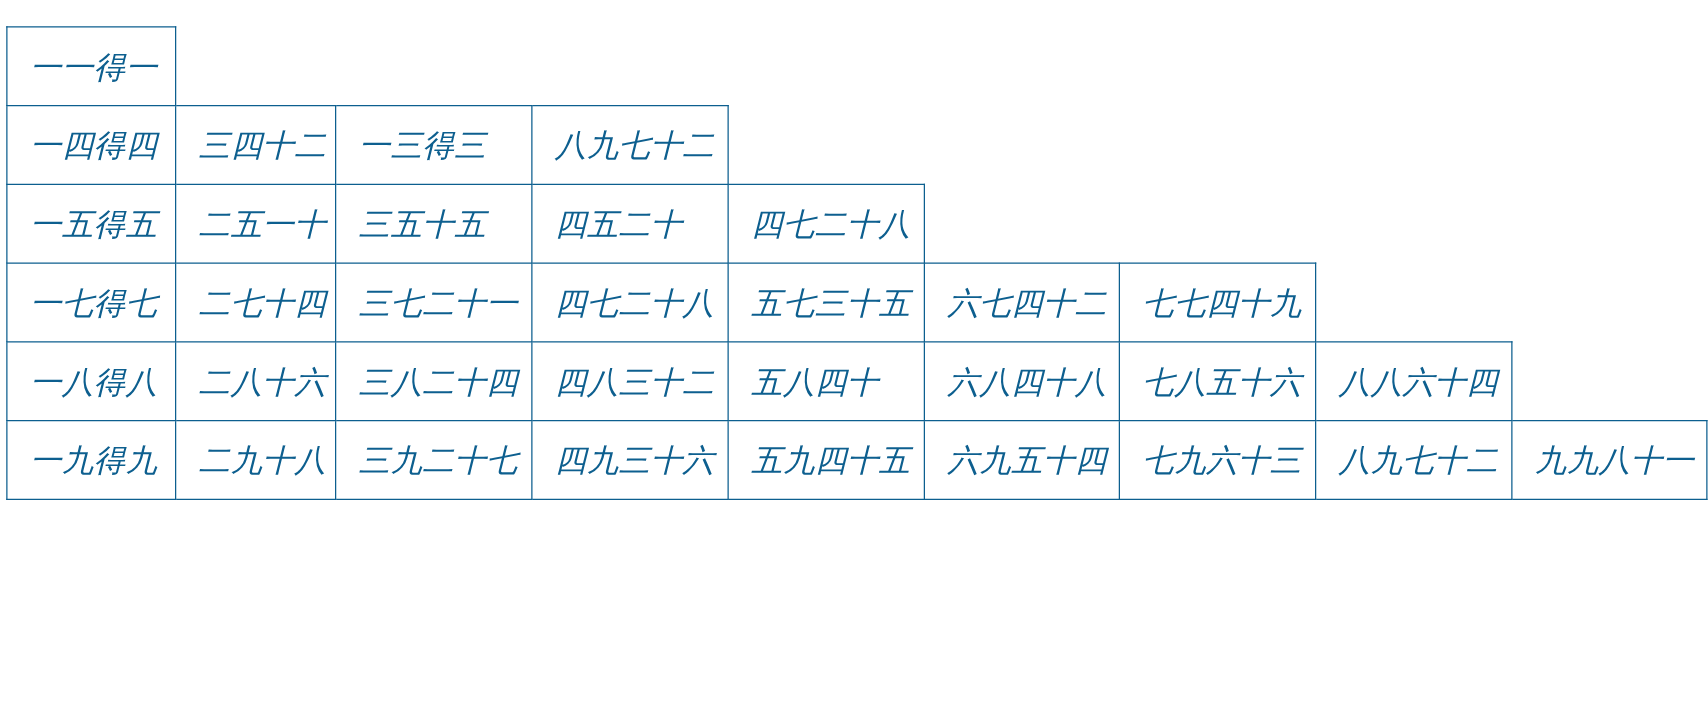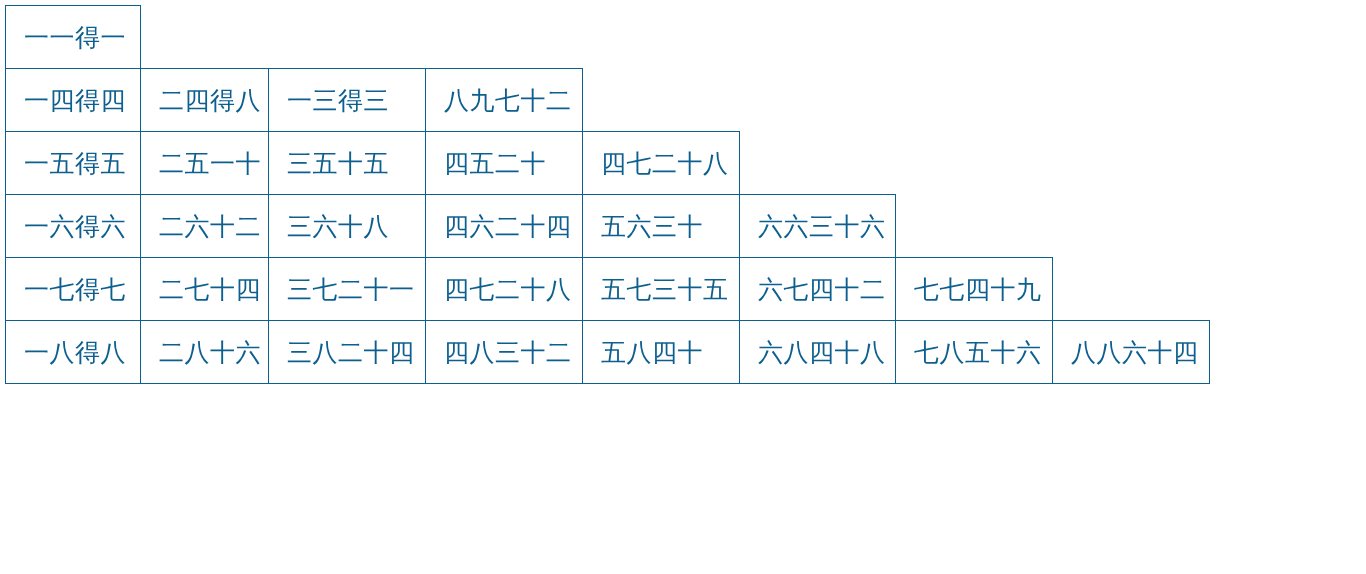--- a/index.html
+++ b/index.html
@@ -11,23 +11,24 @@
   body {
     width: 1366px;
     height: 574px;
     overflow: hidden;
     font-family: "DejaVu Sans", "Liberation Sans", sans-serif;
   }
 
   #mult-table {
     position: absolute;
     left: 5px;
-    top: 5px;
+    top: 21px;
     border-collapse: collapse;
     table-layout: fixed;
+    font-style: italic;
   }
 
   #mult-table tr {
     height: 63px;
   }
 
   #mult-table td.cell {
     border: 1px solid #0d5f8f;
     color: #0d5f8f;
     font-size: 25px;
@@ -80,47 +81,36 @@
         <td class="empty"></td>
         <td class="empty"></td>
         <td class="empty"></td>
         <td class="empty"></td>
         <td class="empty"></td>
         <td class="empty"></td>
         <td class="empty"></td>
       </tr>
       <tr>
         <td class="cell">一四得四</td>
-        <td class="cell">二四得八</td>
+        <td class="cell">三四十二</td>
         <td class="cell">一三得三</td>
         <td class="cell">八九七十二</td>
         <td class="empty"></td>
         <td class="empty"></td>
         <td class="empty"></td>
         <td class="empty"></td>
         <td class="empty"></td>
       </tr>
       <tr>
         <td class="cell">一五得五</td>
         <td class="cell">二五一十</td>
         <td class="cell">三五十五</td>
         <td class="cell">四五二十</td>
         <td class="cell">四七二十八</td>
         <td class="empty"></td>
-        <td class="empty"></td>
-        <td class="empty"></td>
-        <td class="empty"></td>
-      </tr>
-      <tr>
-        <td class="cell">一六得六</td>
-        <td class="cell">二六十二</td>
-        <td class="cell">三六十八</td>
-        <td class="cell">四六二十四</td>
-        <td class="cell">五六三十</td>
-        <td class="cell">六六三十六</td>
         <td class="empty"></td>
         <td class="empty"></td>
         <td class="empty"></td>
       </tr>
       <tr>
         <td class="cell">一七得七</td>
         <td class="cell">二七十四</td>
         <td class="cell">三七二十一</td>
         <td class="cell">四七二十八</td>
         <td class="cell">五七三十五</td>
@@ -133,14 +123,25 @@
         <td class="cell">一八得八</td>
         <td class="cell">二八十六</td>
         <td class="cell">三八二十四</td>
         <td class="cell">四八三十二</td>
         <td class="cell">五八四十</td>
         <td class="cell">六八四十八</td>
         <td class="cell">七八五十六</td>
         <td class="cell">八八六十四</td>
         <td class="empty"></td>
       </tr>
+      <tr>
+        <td class="cell">一九得九</td>
+        <td class="cell">二九十八</td>
+        <td class="cell">三九二十七</td>
+        <td class="cell">四九三十六</td>
+        <td class="cell">五九四十五</td>
+        <td class="cell">六九五十四</td>
+        <td class="cell">七九六十三</td>
+        <td class="cell">八九七十二</td>
+        <td class="cell">九九八十一</td>
+      </tr>
     </tbody>
 </table>
 
 </body></html>

